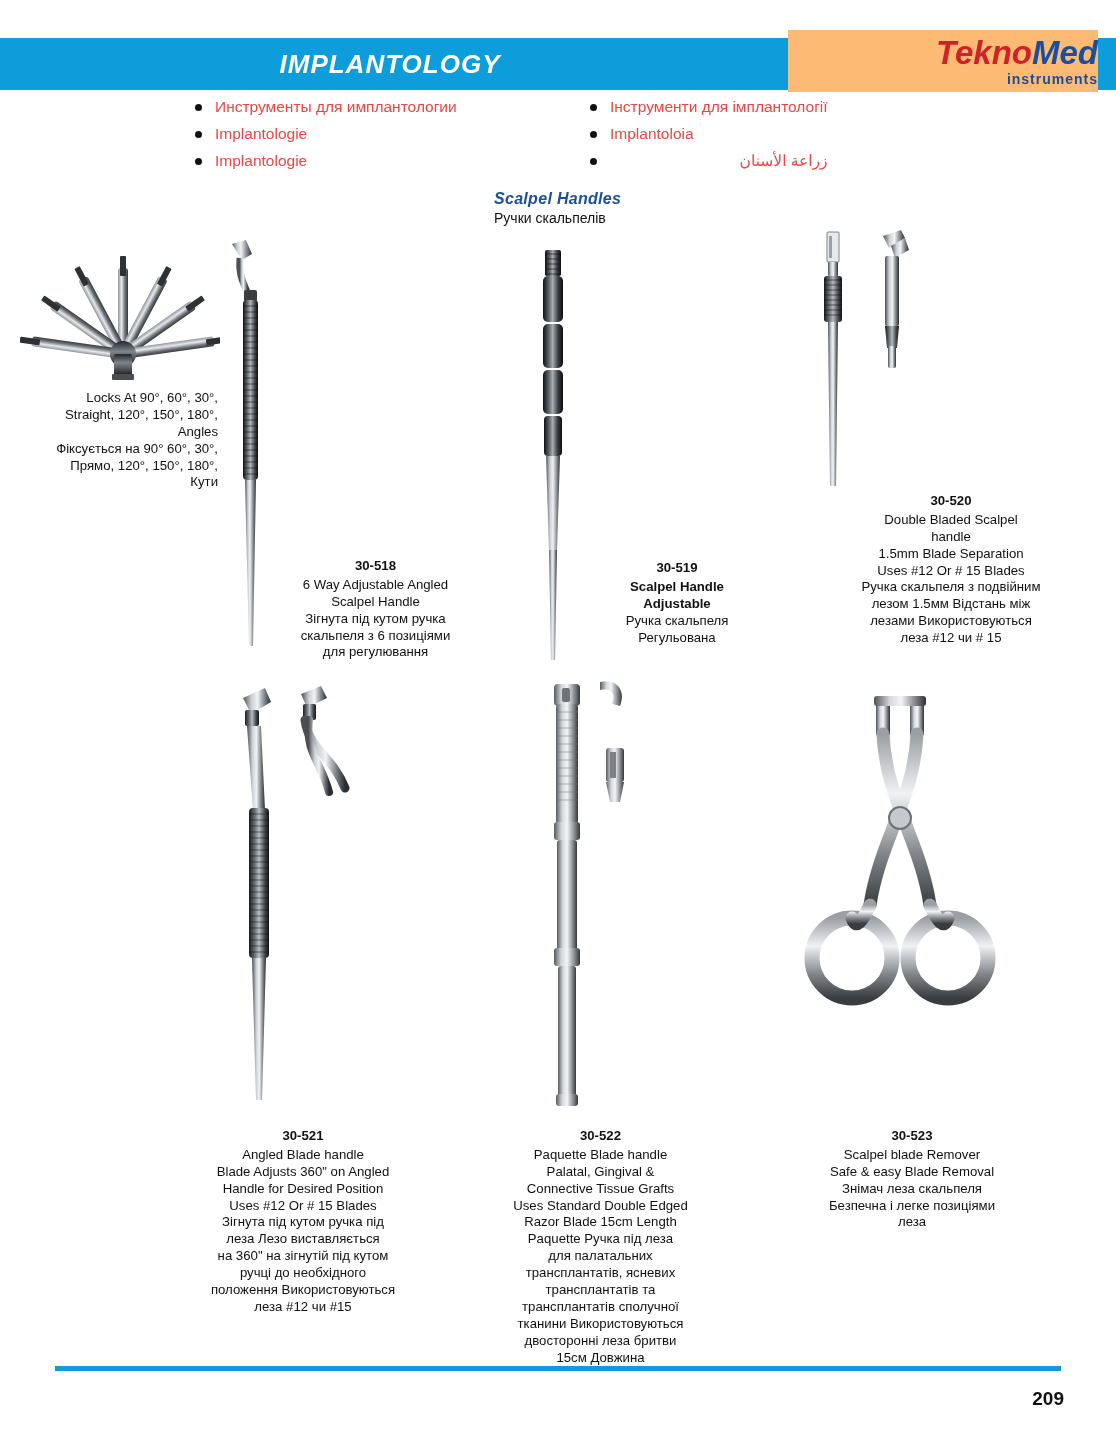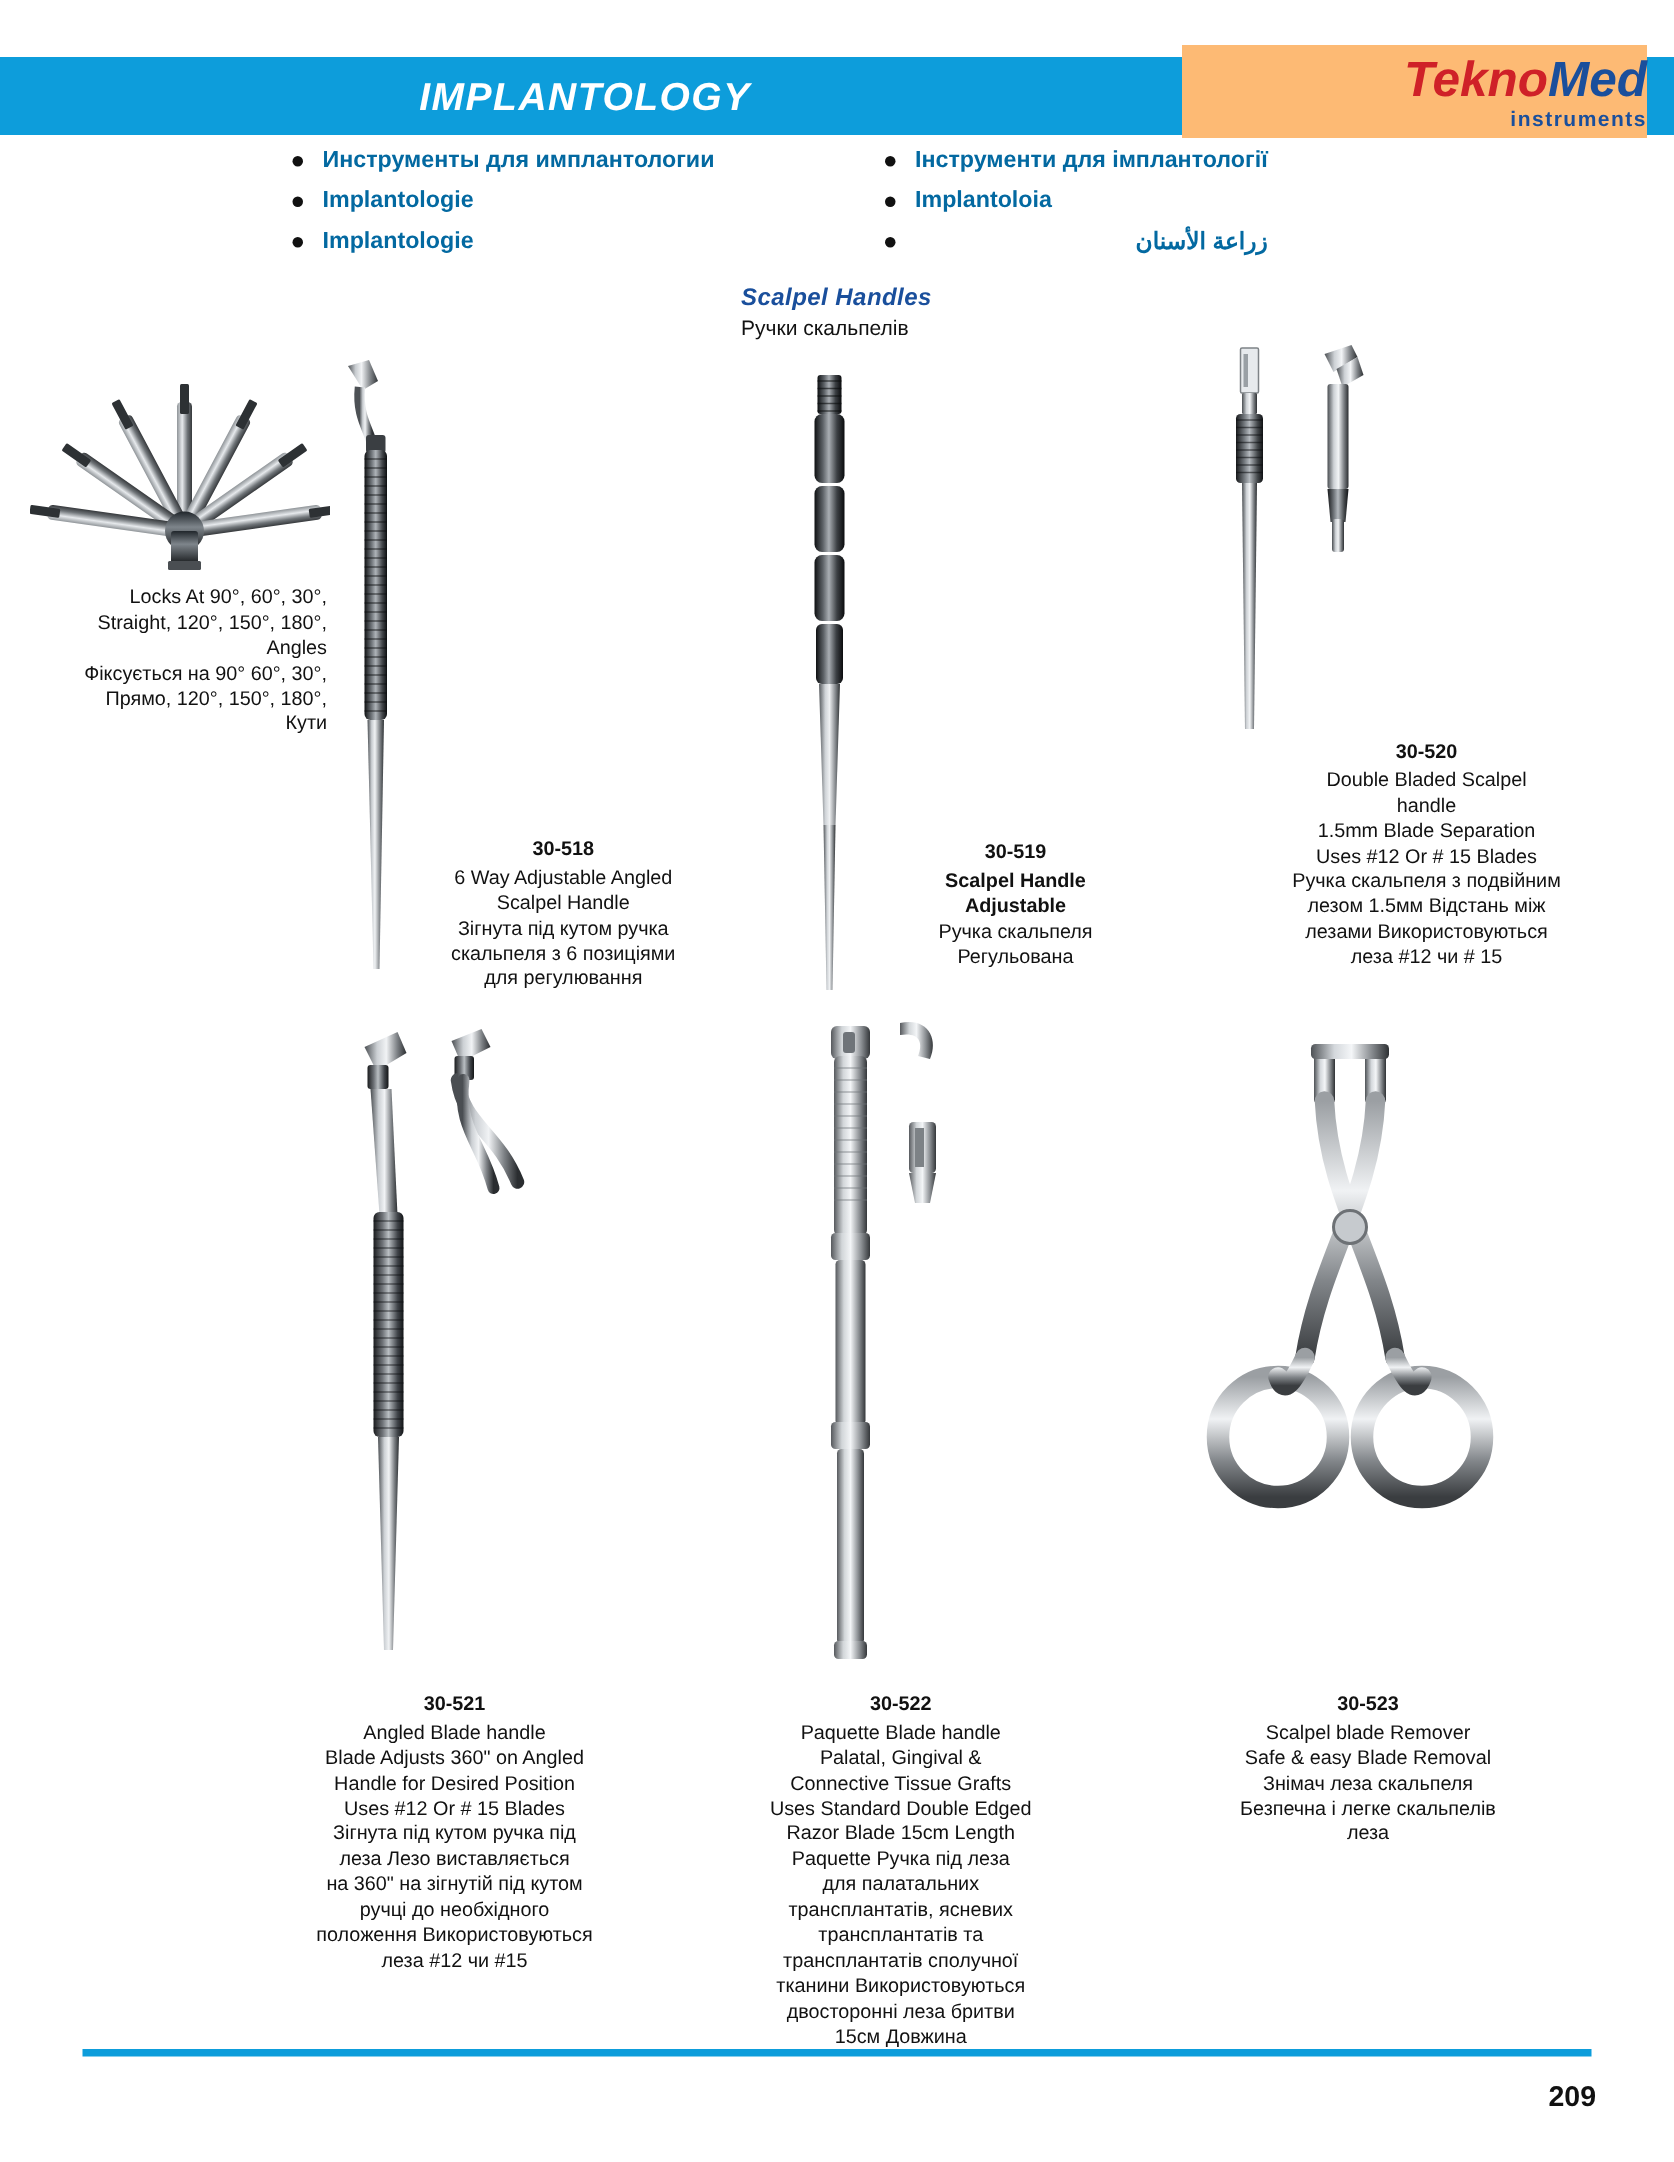--- a/index.html
+++ b/index.html
@@ -34,21 +34,21 @@
     white-space:nowrap;
   }
   .logo-main .red{color:#cf2128;}
   .logo-main .blue{color:#1a4f9c;}
   .logo-sub{
     font-size:14px;font-weight:bold;color:#1a4f9c;letter-spacing:1px;
     margin-top:2px;
   }
 
   
-  .lang-col{position:absolute;font-size:15.5px;font-weight:bold;color:#0369a1;}
+  .lang-col{position:absolute;font-size:15.5px;font-weight:normal;color:#ef4444;}
   .lang-col li{margin-bottom:9px;list-style:none;position:relative;padding-left:20px;}
   .lang-col li:before{
     content:"";position:absolute;left:0;top:6px;width:7px;height:7px;
     background:#111;border-radius:50%;
   }
   .lang-left{left:195px;top:98px;}
   .lang-right{left:590px;top:98px;}
   .lang-col ul{margin:0;padding:0;}
   .rtl{direction:rtl;unicode-bidi:bidi-override;}
 
@@ -498,20 +498,20 @@
     <circle cx="158" cy="268" r="40" fill="none" stroke="url(#st6v)" stroke-width="15"></circle>
     <path d="M80 215 C 72 232, 66 240, 62 228" stroke="url(#st6v)" stroke-width="13" fill="none" stroke-linecap="round"></path>
     <path d="M140 215 C 148 232, 154 240, 158 228" stroke="url(#st6v)" stroke-width="13" fill="none" stroke-linecap="round"></path>
   </svg>
 
   <div class="cap" style="left:812px;top:1128px;width:200px;">
     <span class="code">30-523</span>
     <p>Scalpel blade Remover</p>
     <p>Safe &amp; easy Blade Removal</p>
     <p>Знімач леза скальпеля</p>
-    <p>Безпечна і легке скальпелів</p>
+    <p>Безпечна і легке позиціями</p>
     <p>леза</p>
   </div>
 
   <div class="footer-rule"></div>
   <div class="page-num">209</div>
 
 </div>
 
 </body></html>

